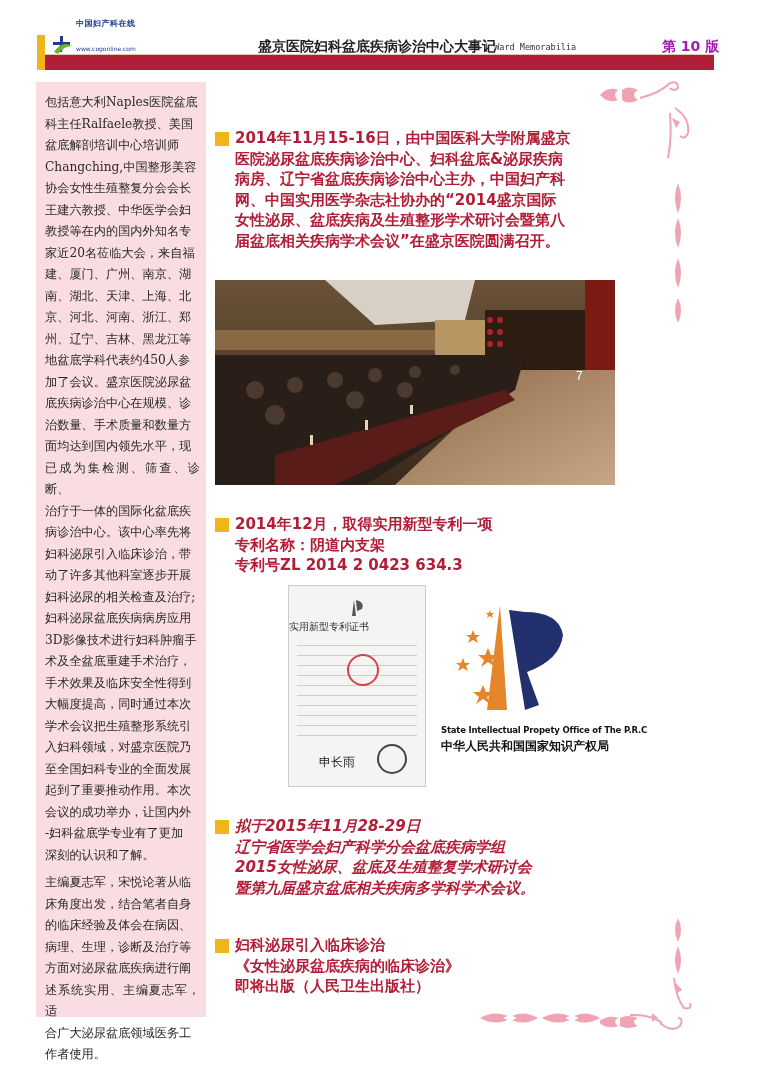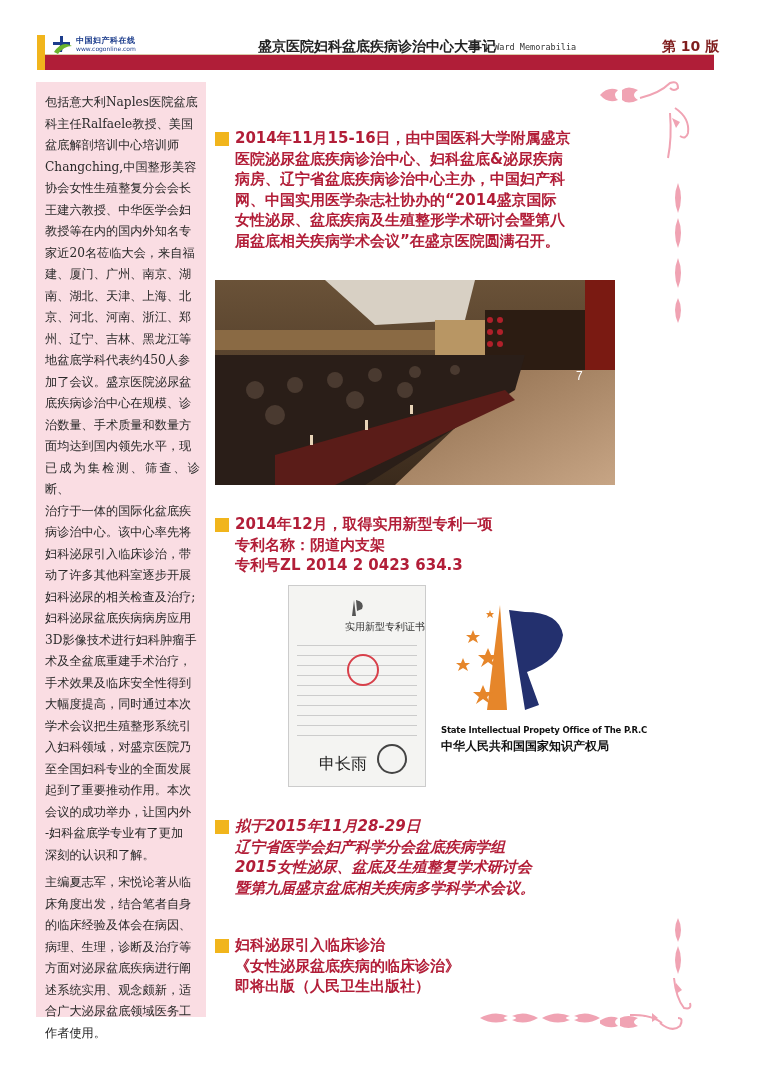--- a/index.html
+++ b/index.html
@@ -3,25 +3,25 @@
 <meta charset="utf-8">
 <style>
   html, body { margin:0; padding:0; }
   body { width:757px; height:1080px; background:#ffffff; position:relative; overflow:hidden;
          font-family:"DejaVu Sans", sans-serif; }
   .abs { position:absolute; }
   
   .hdr-yellow { left:37px; top:35px; width:8px; height:35px; background:#f1b51c; }
   .hdr-red { left:45px; top:55px; width:669px; height:15px; background:#b01e38; }
   .hdr-line { left:45px; top:54px; width:669px; height:1px; background:#d9c9a8; }
-  .logo-cn { left:76px; top:35px; font-size:8px; font-weight:bold; color:#1c3d8c; letter-spacing:0.5px; white-space:nowrap; }
+  .logo-cn { left:76px; top:18px; font-size:8px; font-weight:bold; color:#1c3d8c; letter-spacing:0.5px; white-space:nowrap; }
   .logo-url { left:76px; top:45px; font-size:6px; color:#1c3d8c; white-space:nowrap; }
   .hdr-title { left:258px; top:38px; font-size:14px; font-weight:bold; color:#222; white-space:nowrap; }
   .hdr-sub { left:484px; top:42px; font-size:8.5px; color:#333; font-family:"DejaVu Sans Mono", monospace; white-space:nowrap; }
-  .hdr-page { left:662px; top:38px; font-size:14px; font-weight:bold; color:#7f1d1d; white-space:nowrap; }
+  .hdr-page { left:662px; top:38px; font-size:14px; font-weight:bold; color:#a21caf; white-space:nowrap; }
   
   .side-box { background:#fadde3; left:36px; width:170px; }
   .side-text { font-family:"DejaVu Serif", serif; font-size:12.2px; line-height:21.5px; color:#2a2a2a; text-align:justify; word-break:break-all; }
   
   .bullet { width:14px; height:14px; background:#f1b51c; }
   .head-red { color:#b21e38; font-weight:bold; font-size:15px; line-height:20.5px; white-space:nowrap; }
   .photo { left:215px; top:280px; width:400px; height:205px; overflow:hidden; }
   .cert { left:288px; top:585px; width:136px; height:200px; background:#f4f4f2; border:1px solid #ccc; }
 </style>
 </head>
@@ -80,21 +80,21 @@
   </div>
 </div>
 
 <div class="abs side-box" style="top:862px;height:155px;">
   <div class="side-text" style="padding:10px 6px 0 9px;">
     <div>主编夏志军，宋悦论著从临</div>
     <div>床角度出发，结合笔者自身</div>
     <div>的临床经验及体会在病因、</div>
     <div>病理、生理，诊断及治疗等</div>
     <div>方面对泌尿盆底疾病进行阐</div>
-    <div>述系统实用、观念颇新，适</div>
+    <div>述系统实用、主编夏志军，适</div>
     <div>合广大泌尿盆底领域医务工</div>
     <div>作者使用。</div>
   </div>
 </div>
 
 <div class="abs bullet" style="left:215px;top:132px;"></div>
 <div class="abs head-red" style="left:235px;top:128px;">
   <div>2014年11月15-16日，由中国医科大学附属盛京</div>
   <div>医院泌尿盆底疾病诊治中心、妇科盆底&amp;泌尿疾病</div>
   <div>病房、辽宁省盆底疾病诊治中心主办，中国妇产科</div>
@@ -159,25 +159,25 @@
   <div>专利号ZL 2014 2 0423 634.3</div>
 </div>
 
 <div class="abs cert">
   <div style="position:absolute;left:56px;top:12px;width:22px;height:20px;">
     <svg width="22" height="20">
         <path d="M9 2 L11 18 L7 18 Z" fill="#555"></path>
         <path d="M11 2 Q20 4 17 11 L12 13 Z" fill="#555"></path>
       </svg>
   </div>
-  <div style="position:absolute;left:0;right:0;top:34px;text-align:right;font-family:'DejaVu Serif',serif;font-size:10px;color:#333;">实用新型专利证书</div>
+  <div style="position:absolute;left:0;right:0;top:34px;text-align:left;font-family:'DejaVu Serif',serif;font-size:10px;color:#333;">实用新型专利证书</div>
   <div style="position:absolute;left:8px;top:54px;width:120px;height:100px;background:repeating-linear-gradient(#f4f4f2 0 5px,#bbb 5px 6px,#f4f4f2 6px 10px);opacity:.7;"></div>
   <div style="position:absolute;left:58px;top:68px;width:28px;height:28px;border:2px solid #d8404a;border-radius:50%;"></div>
   <div style="position:absolute;left:88px;top:158px;width:26px;height:26px;border:2px solid #444;border-radius:50%;"></div>
-  <div style="position:absolute;left:30px;top:168px;font-size:16px;font-family:'DejaVu Serif',serif;color:#222;">申长雨</div>
+  <div style="position:absolute;left:30px;top:168px;font-size:12px;font-family:'DejaVu Serif',serif;color:#222;">申长雨</div>
 </div>
 
 <svg class="abs" style="left:455px;top:600px;" width="110" height="110">
   <polygon points="45,5 52,110 32,110" fill="#e6862a"></polygon>
   <path d="M54 10 L70 110 L84 105 L72 72 Q105 60 108 35 Q104 12 70 12 Z" fill="#23306e"></path>
   <g fill="#e6862a">
     <polygon points="18,30 20,35 25,35 21,38 23,43 18,40 13,43 15,38 11,35 16,35"></polygon>
     <polygon points="8,58 10,63 15,63 11,66 13,71 8,68 3,71 5,66 1,63 6,63"></polygon>
     <polygon points="33,48 36,55 43,55 37,60 40,67 33,62 26,67 29,60 23,55 30,55"></polygon>
     <polygon points="35,10 36,13 39,13 37,15 38,18 35,16 32,18 33,15 31,13 34,13"></polygon>

